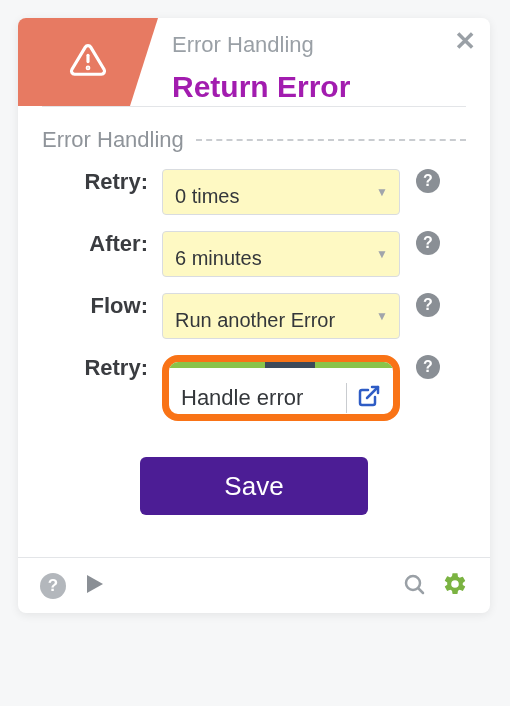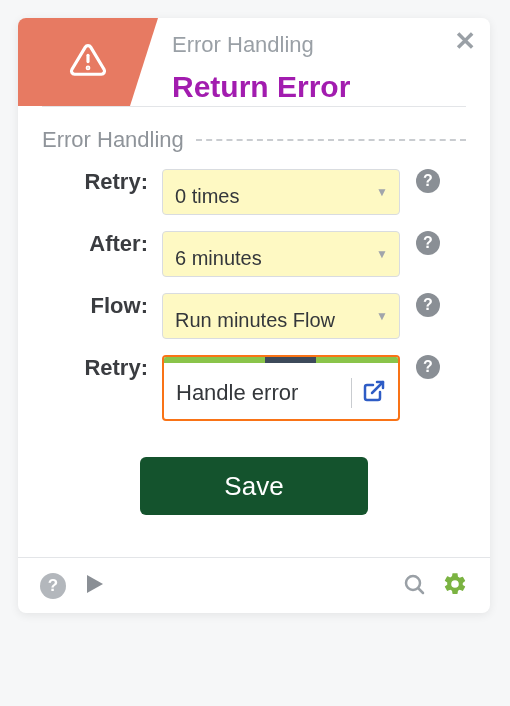--- a/index.html
+++ b/index.html
@@ -135,22 +135,22 @@
       align-items: center;
       justify-content: center;
       font-size: 16px;
       font-weight: bold;
       margin-left: 16px;
       cursor: pointer;
     }
     .flow-wrap {
       flex: 1;
       max-width: 238px;
-      border: 2px solid #f97316;
-      border-radius: 4px;
+      border: 7px solid #f97316;
+      border-radius: 16px;
       height: 66px;
       position: relative;
       overflow: hidden;
       cursor: pointer;
     }
     .flow-top-bar {
       height: 6px;
       display: flex;
     }
     .flow-top-bar .seg1 { background: #8ac44a; flex: 43; }
@@ -173,21 +173,21 @@
       background: #c9ccd0;
       margin: 0 10px;
     }
     .open-icon svg { width: 24px; height: 24px; }
     .save-row {
       display: flex;
       justify-content: center;
       margin-top: 36px;
     }
     .save-btn {
-      background: #14532d;
+      background: #4c1d95;
       color: #fff;
       font-size: 26px;
       border: none;
       border-radius: 6px;
       width: 228px;
       height: 58px;
       cursor: pointer;
     }
     .footer {
       height: 56px;
@@ -264,21 +264,21 @@
         <span class="select-caret">▼</span>
       </div>
       <div class="help-icon">
         <span>?</span>
       </div>
     </div>
 
     <div class="form-row">
       <div class="row-label">Flow:</div>
       <div class="select-wrap">
-        <div class="select-box">Run minutes Flow</div>
+        <div class="select-box">Run another Error</div>
         <span class="select-caret">▼</span>
       </div>
       <div class="help-icon">
         <span>?</span>
       </div>
     </div>
 
     <div class="form-row">
       <div class="row-label">Retry:</div>
       <div class="flow-wrap">

